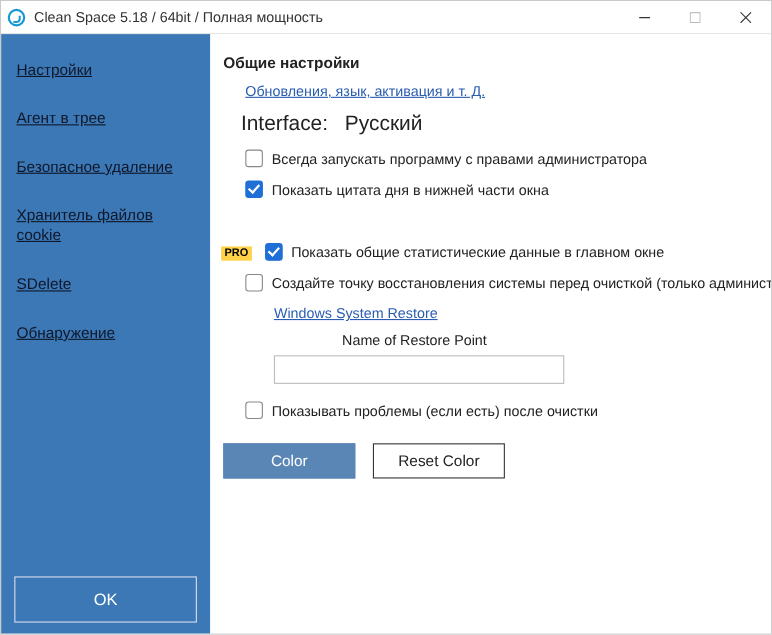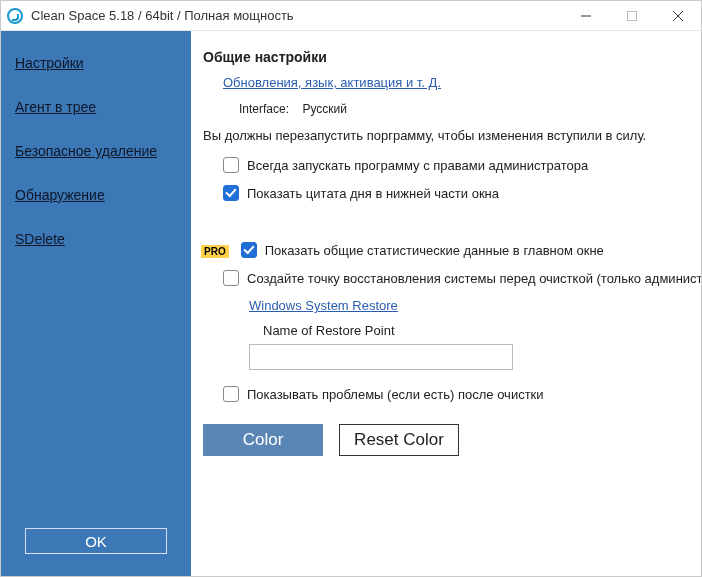--- a/index.html
+++ b/index.html
@@ -60,22 +60,22 @@
     .sidebar a.navlink {
       display: block;
       color: #0f172a;
       text-decoration: underline;
       padding: 14px 14px;
       font-size: 14px;
     }
     .sidebar a.navlink.twoline { line-height: 1.25; }
     .sidebar-spacer { flex: 1; }
     .ok-button {
-      margin: 24px;
-      height: 26px;
+      margin: 12px;
+      height: 42px;
       background: #3b78b5;
       border: 1px solid #d7def1;
       color: #fff;
       font-size: 15px;
       display:flex; align-items:center; justify-content:center;
     }
     .main {
       flex: 1;
       padding: 18px 0 0 12px;
       color: #222;
@@ -89,23 +89,23 @@
     }
     .sublink {
       color: #2a5db0;
       text-decoration: underline;
       display: inline-block;
       margin-left: 20px;
       margin-bottom: 12px;
       font-size: 13px;
     }
     .kv {
-      margin-left: 36px;
+      margin-left: 16px;
       margin-bottom: 12px;
-      font-size: 12px;
+      font-size: 19px;
     }
     .kv .key { margin-right: 10px; }
     .note {
       margin: 8px 0 14px 0;
       font-size: 13px;
     }
     .opt-row {
       display:flex;
       align-items:flex-end;
       gap:8px;
@@ -145,40 +145,40 @@
     .pro-row .checkbox { margin-left: 4px; }
     .sublink2 {
       color: #2a5db0;
       text-decoration: underline;
       display: inline-block;
       margin-left: 46px;
       margin-top: -2px;
       margin-bottom: 10px;
     }
     .field-label {
-      margin-left: 60px;
+      margin-left: 108px;
       margin-bottom: 6px;
     }
     .text-input {
       margin-left: 46px;
       width: 264px;
       height: 26px;
       border: 1px solid #bbb;
       padding: 3px 6px;
       font-size: 13px;
     }
     .buttons-row{
       margin: 22px 0 0 0;
       display:flex;
       gap: 16px;
     }
     .btn {
       width: 120px;
       height: 32px;
-      font-size: 17px;
+      font-size: 14px;
       display:flex; align-items:center; justify-content:center;
     }
     .btn.primary {
       background: #5a86b5;
       color: #fff;
       border: 1px solid #5a86b5;
     }
     .btn.secondary {
       background: #fff;
       border: 1px solid #333;
@@ -208,36 +208,36 @@
         <line x1="10" y1="0" x2="0" y2="10" stroke="#333" stroke-width="1"></line>
       </svg>
   </div>
 </div>
 
 <div class="layout">
   <nav class="sidebar">
     <a class="navlink" href="#">Настройки</a>
     <a class="navlink" href="#">Агент в трее</a>
     <a class="navlink" href="#">Безопасное удаление</a>
+    <a class="navlink twoline" href="#">Хранитель файлов cookie</a>
+    <a class="navlink" href="#">SDelete</a>
     <a class="navlink" href="#">Обнаружение</a>
-    <a class="navlink" href="#">SDelete</a>
     <div class="sidebar-spacer"></div>
     <div class="ok-button">OK</div>
   </nav>
 
   <main class="main">
     <h1>Общие настройки</h1>
     <a href="#" class="sublink">Обновления, язык, активация и т. Д.</a>
 
     <div class="kv">
       <span class="key">Interface:</span>
       <span>Русский</span>
     </div>
 
-    <div class="note">Вы должны перезапустить порграмму, чтобы изменения вступили в силу.</div>
 
     <div class="opt-row">
       <span class="checkbox"></span>
       <span>Всегда запускать программу с правами администратора</span>
     </div>
 
     <div class="opt-row">
       <span class="checkbox checked"></span>
       <span>Показать цитата дня в нижней части окна</span>
     </div>

